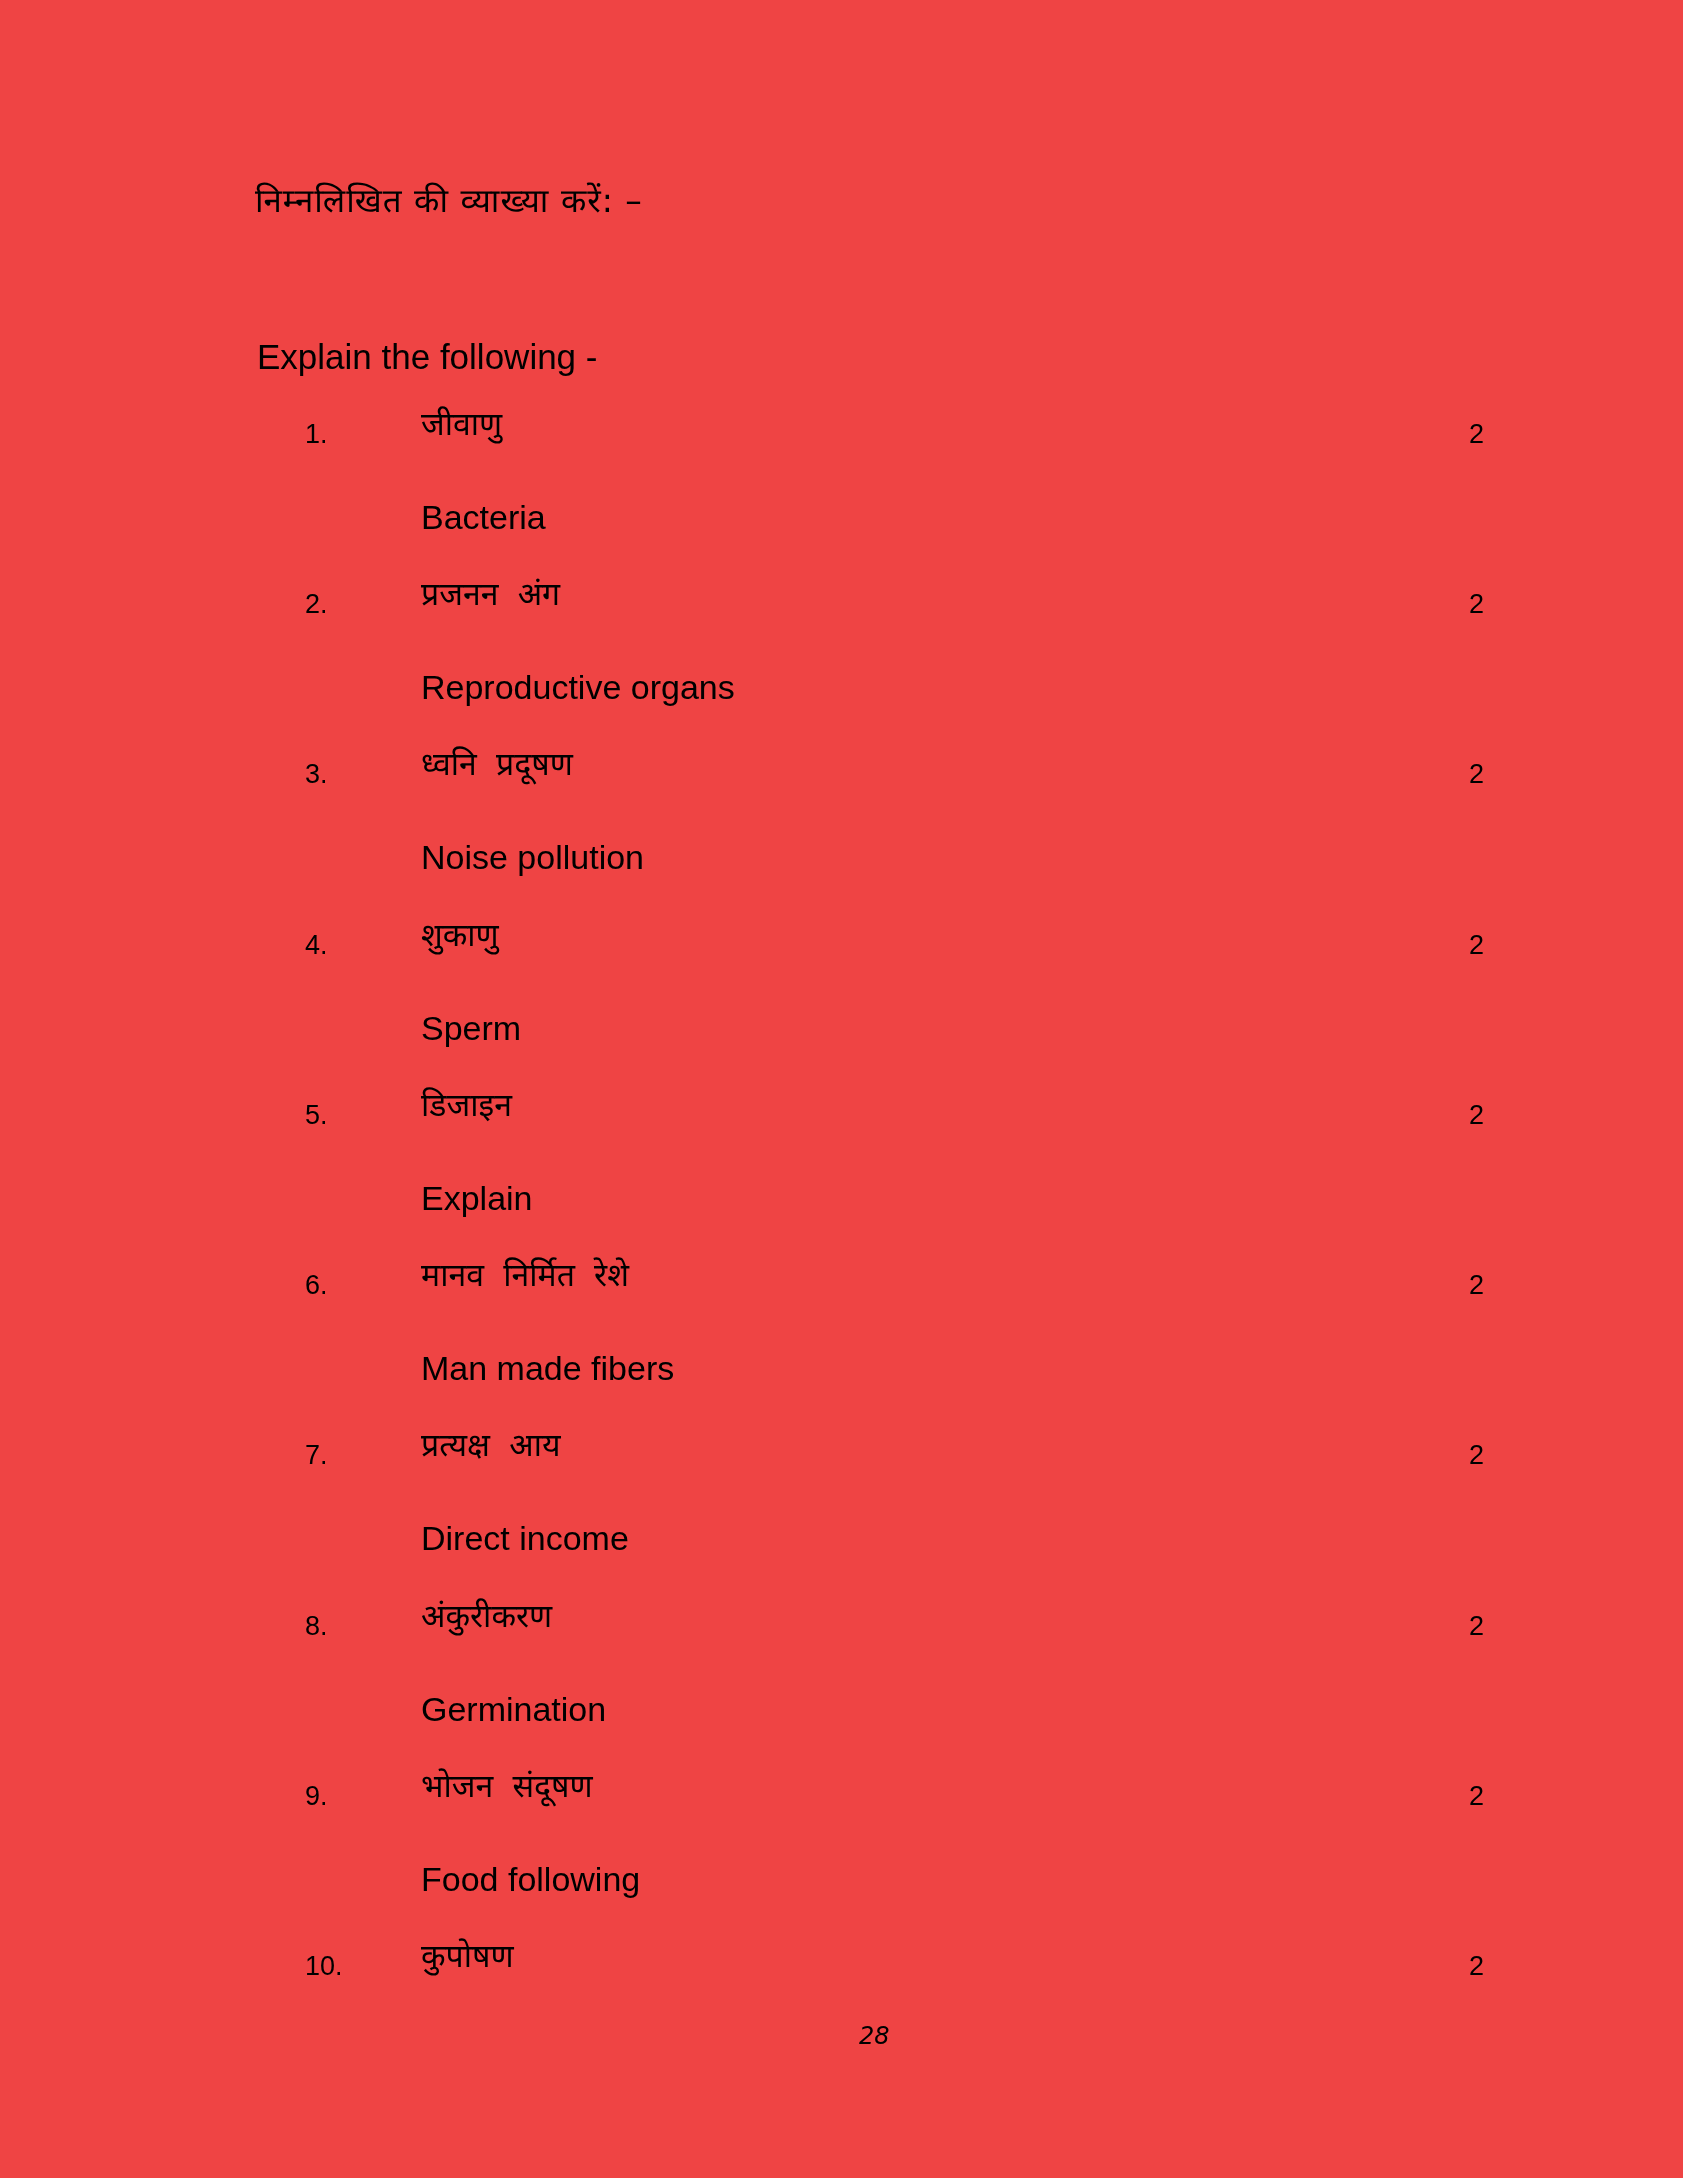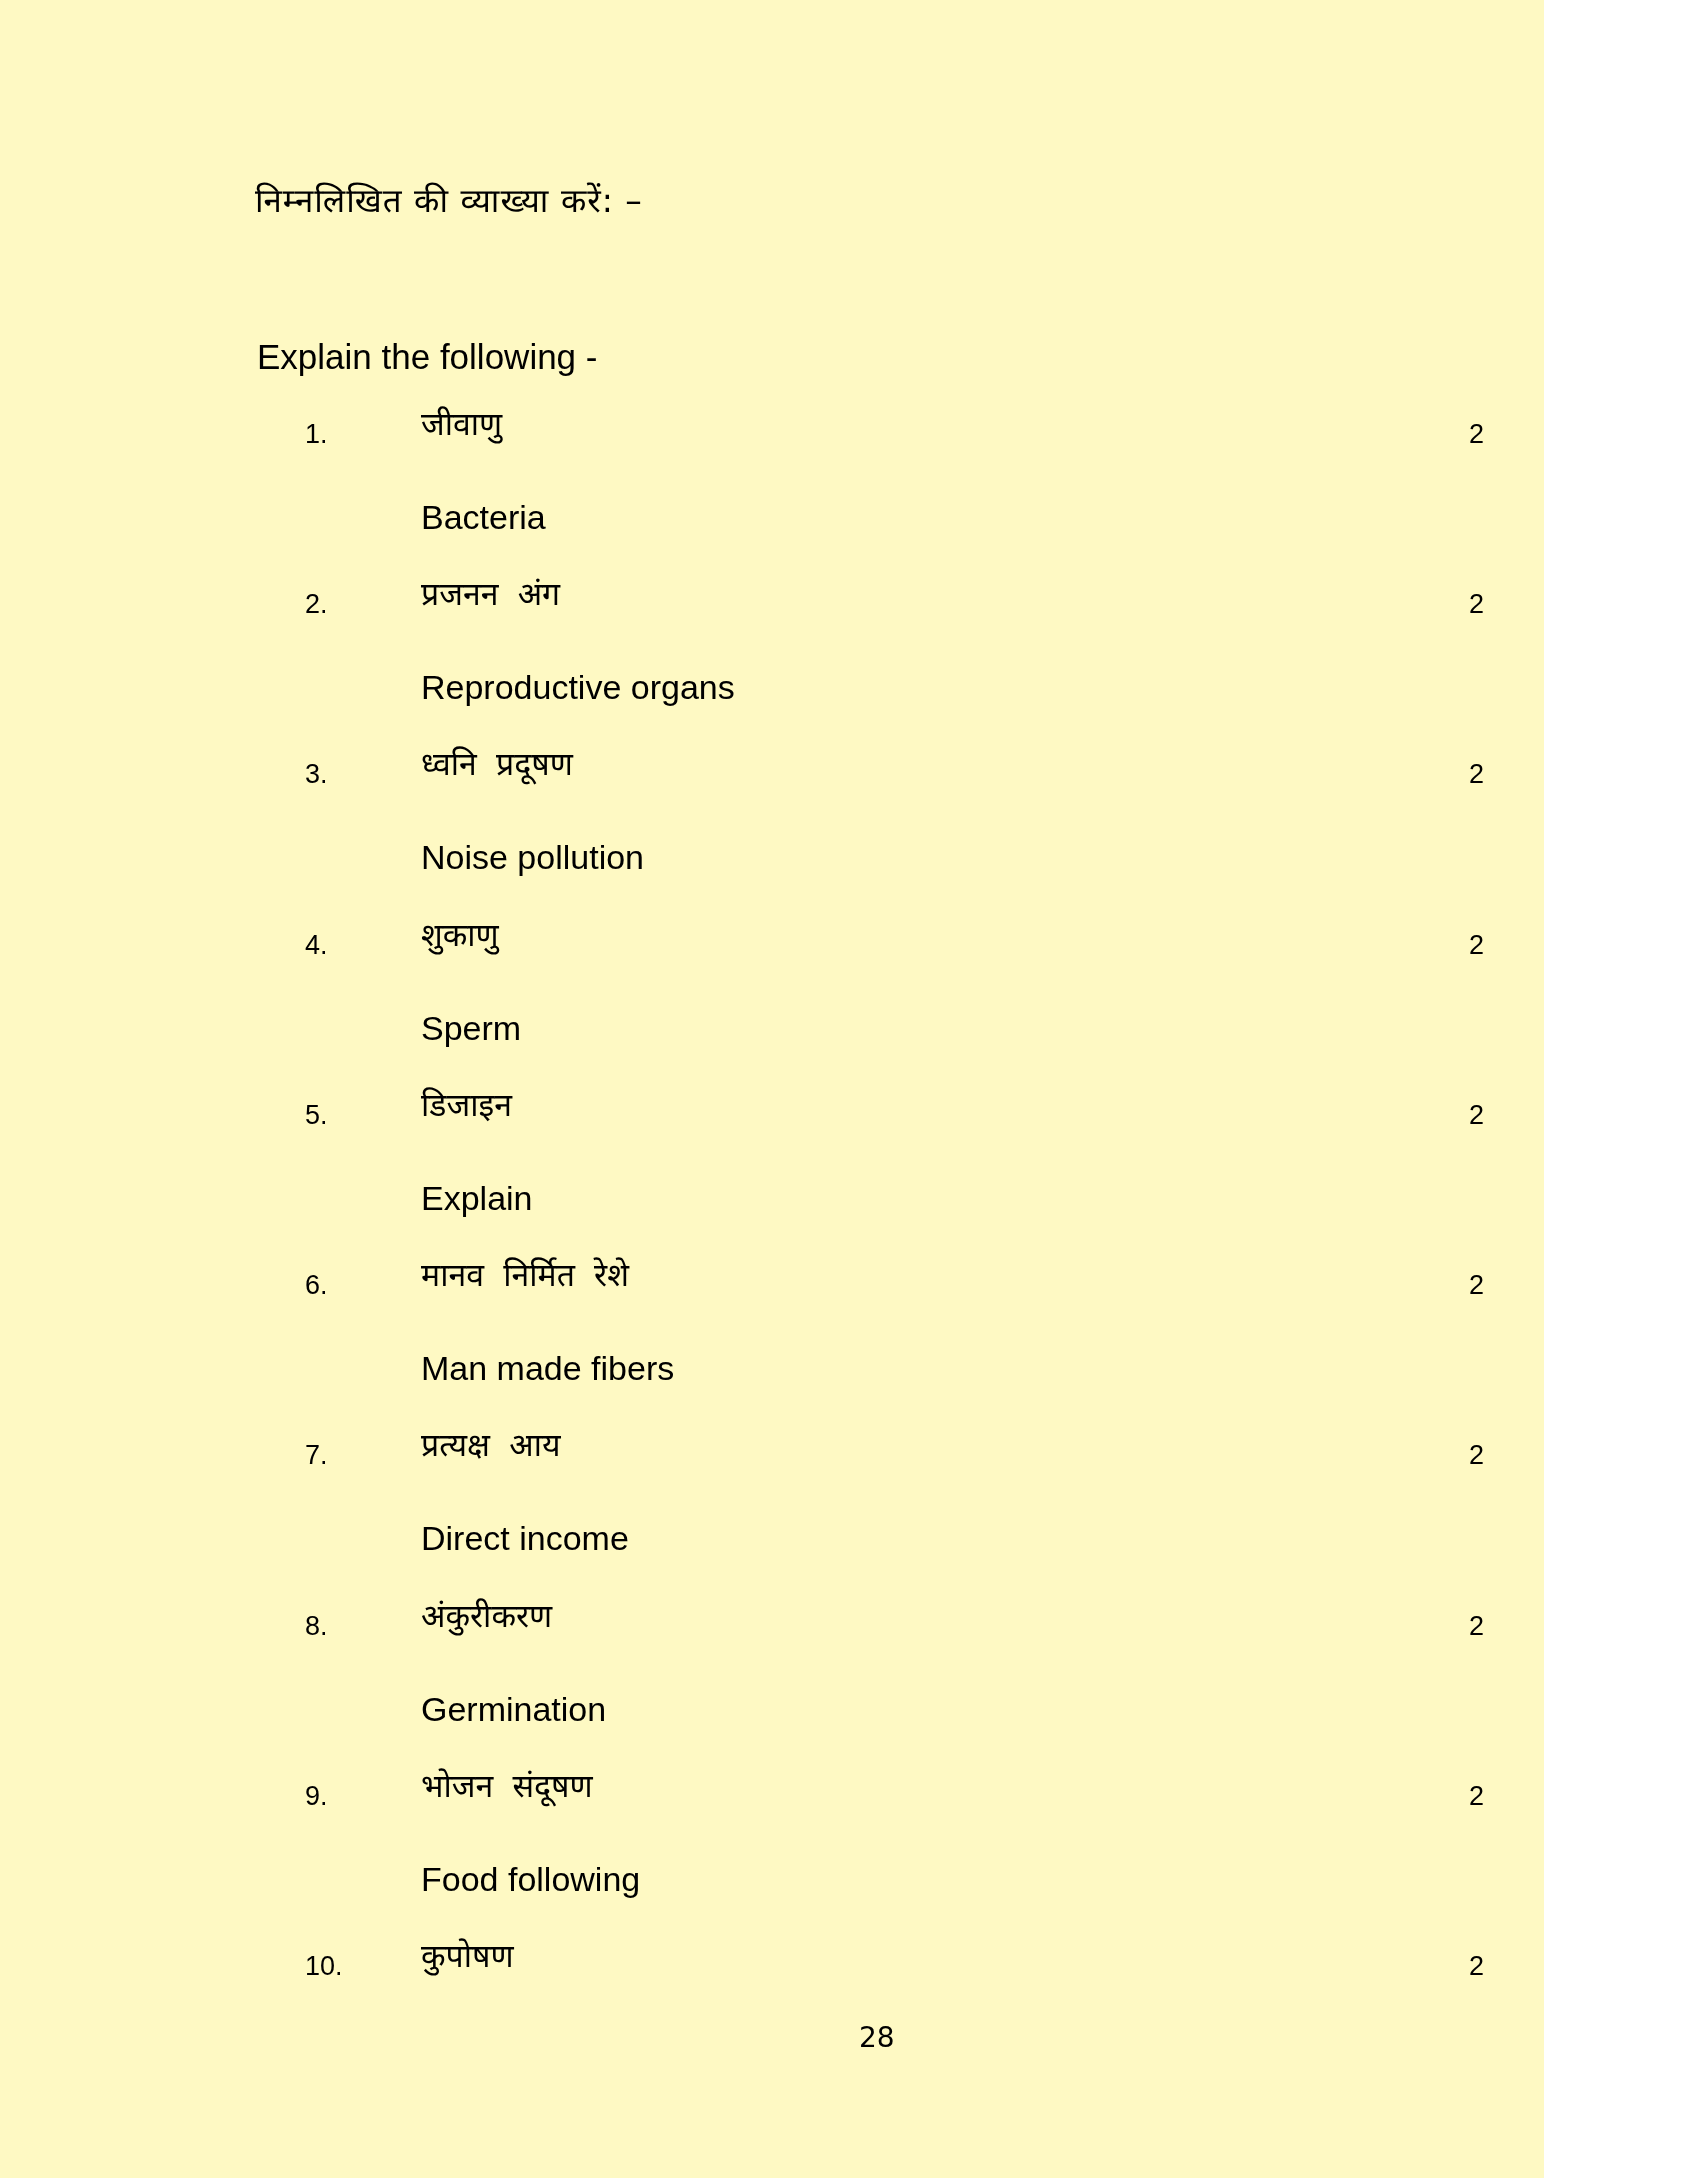--- a/index.html
+++ b/index.html
@@ -1,26 +1,26 @@
 <!DOCTYPE html>
 <html><head>
 <meta charset="utf-8">
 <style>
   html, body { margin: 0; padding: 0; background: #ffffff; }
   body { width: 1683px; height: 2178px; position: relative; overflow: hidden; color: #000; }
-  .page { position: absolute; left: 0; top: 0; width: 1544px; height: 2178px; background: #fef9c3; }
+  .page { position: absolute; left: 0; top: 0; width: 1683px; height: 2178px; background: #ef4444; }
   .abs { position: absolute; white-space: nowrap; line-height: 1; }
   .heading-hi { left: 255px; top: 184px; font-family: "DejaVu Sans", sans-serif; font-size: 33px; letter-spacing: 1px; }
   .heading-en { left: 257px; top: 299px; font-family: "Liberation Sans", sans-serif; font-size: 35px; margin-top: 40px; }
   .row { position: absolute; left: 0; width: 1683px; height: 170px; }
   .num { position: absolute; left: 305px; top: 0; font-family: "Liberation Sans", sans-serif; font-size: 27px; line-height: 1; }
   .hi { position: absolute; left: 421px; top: -10px; font-family: Liberation Mono, monospace; font-size: 32px; line-height: 1; }
   .en { position: absolute; left: 421px; top: 79px; font-family: "Liberation Sans", sans-serif; font-size: 34px; line-height: 1; text-align: center; }
   .marks { position: absolute; left: 1469px; top: 0; font-family: "Liberation Sans", sans-serif; font-size: 27px; line-height: 1; }
-  .page-number { left: 859px; top: 2024px; font-family: "DejaVu Sans", sans-serif; font-size: 28px; }
+  .page-number { left: 859px; top: 2024px; font-family: "DejaVu Sans", sans-serif; font-size: 24px; font-style: italic; }
 </style>
 </head>
 <body>
 
 <div class="page">
 
   <div class="abs heading-hi">निम्नलिखित की व्याख्या करें: –</div>
   <div class="abs heading-en">Explain the following -</div>
 
   <div class="row" style="top:421px">

